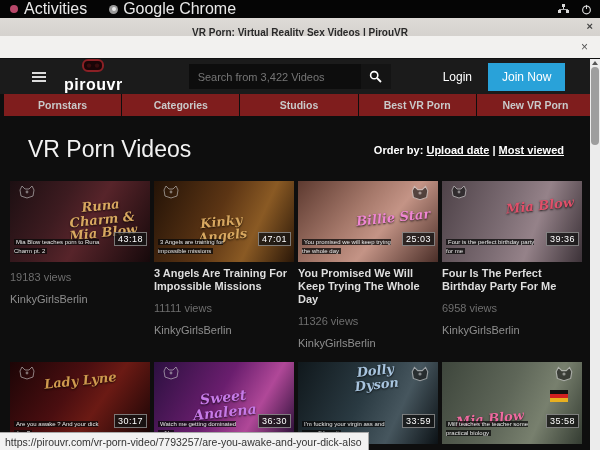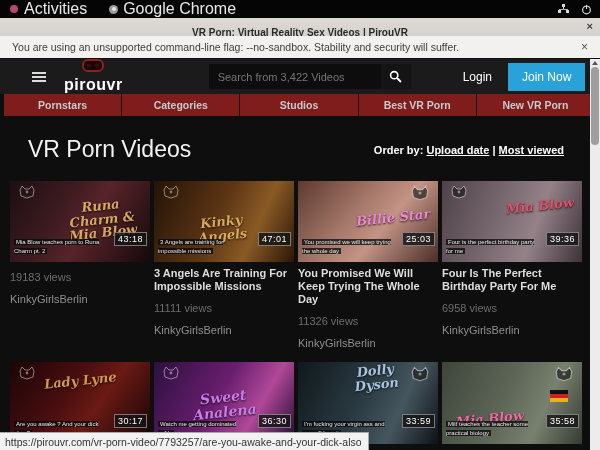--- a/index.html
+++ b/index.html
@@ -49,21 +49,21 @@
   .scrollbar { position:absolute; top:0; right:0; width:10px; height:391px; background:#ececec; }
   .sb-up { position:absolute; top:2px; left:2px; width:0; height:0; border-left:3px solid transparent; border-right:3px solid transparent; border-bottom:4px solid #555; }
   .sb-thumb { position:absolute; top:8px; left:1px; width:8px; height:78px; background:#9e9e9e; border-radius:4px; }
 
   
   .siteheader { position:absolute; top:0; left:0; width:590px; height:35px; background:#1b1b1b; display:flex; align-items:center; }
   .hamburger { margin-left:32px; width:14px; cursor:pointer; }
   .hamburger i { display:block; height:2px; background:#dcdcdc; margin:2px 0; }
   .logo { display:flex; align-items:center; gap:3px; margin-left:18px; cursor:pointer;flex-direction:column; }
   .logo-name { color:#fff; font-weight:bold; font-size:16px; letter-spacing:0.5px; }
-  .searchwrap { display:flex; margin-left:54px;padding-left:32px; }
+  .searchwrap { display:flex; margin-left:34px;padding-left:32px; }
   .searchinput {
     width:172px; height:25px; background:#0d0d0d; border:1px solid #0d0d0d;
     color:#8a8a8a; font-size:11px; padding:0 8px; font-family:"Liberation Sans", sans-serif;
   }
   .searchbtn { width:30px; height:25px; background:#141414; border:none; display:flex; align-items:center; justify-content:center; cursor:pointer; }
   .loginlink { color:#fff; font-size:12px; margin-left:52px; cursor:pointer; }
   .joinbtn {
     margin-left:16px; background:#29a2d9; color:#fff; border:none; font-size:12px;
     height:28px; padding:0 14px; cursor:pointer; font-family:"Liberation Sans", sans-serif;
   }
@@ -182,21 +182,20 @@
       </span>
     </div>
   </div>
 
   <div class="titlebar">
     <span>VR Porn: Virtual Reality Sex Videos | PirouVR</span>
     <span class="tb-close">×</span>
   </div>
 
   <div class="warnbar">
-    <span class="warn-text">You are using an unsupported command-line flag: --no-sandbox. Stability and security will suffer.</span>
     <span class="warn-close">×</span>
   </div>
 
   <div class="viewport">
 
     <div class="siteheader">
       <div class="hamburger">
           <i></i>
           <i></i>
           <i></i>

